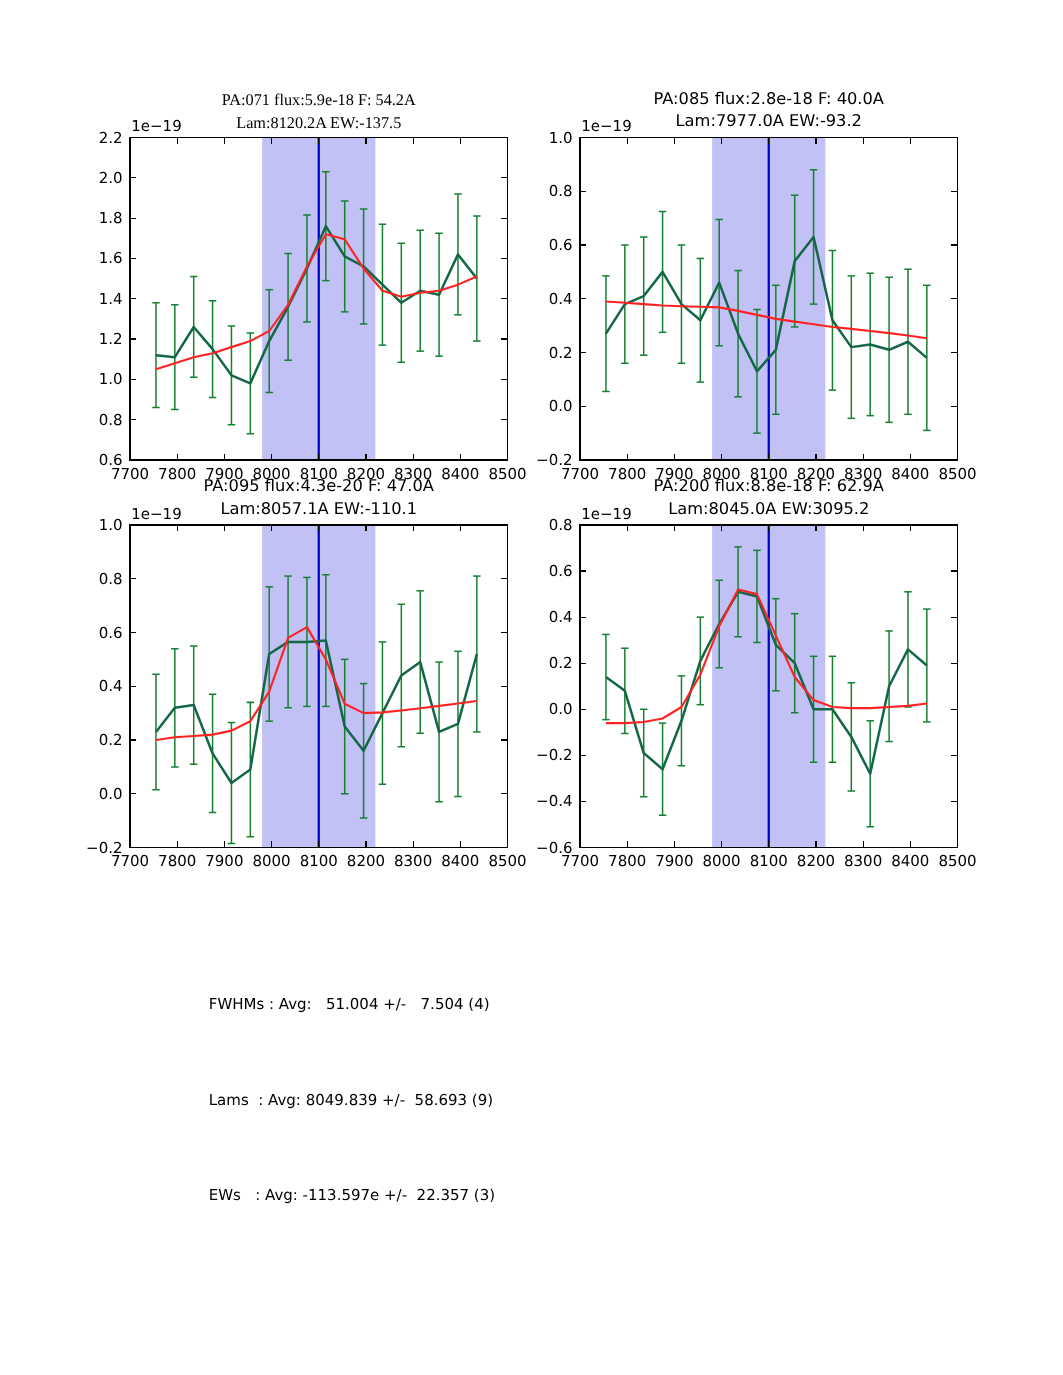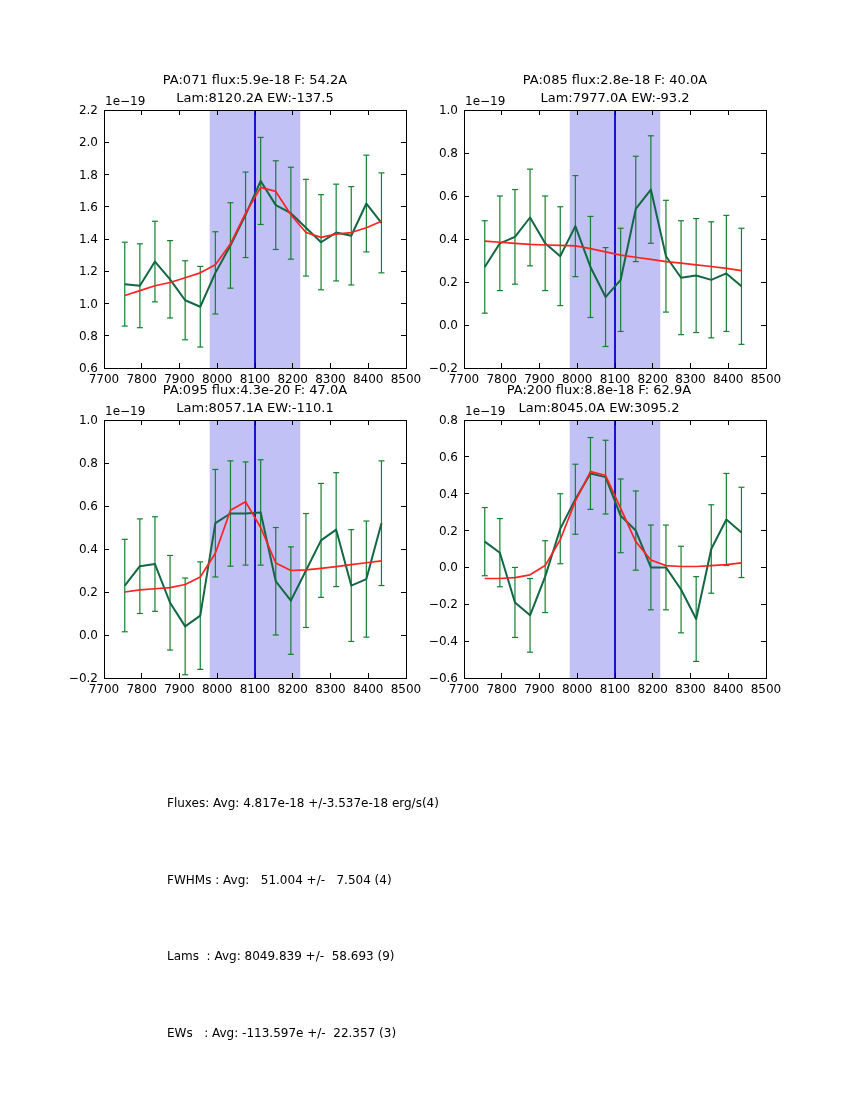--- a/index.html
+++ b/index.html
@@ -34,21 +34,21 @@
     line-height: 25.5px;
     white-space: pre;
     color: #000;
   }
 </style>
 </head>
 <body>
 
 <div class="figure">
 
-  <div class="chart-title" style="left:104px; top:71px; width:302px;">
+  <div class="chart-title" style="left:104px; top:71px; width:302px;font-family:Liberation Serif, serif;">
     <div>PA:071 flux:5.9e-18 F: 54.2A</div>
     <div>Lam:8120.2A EW:-137.5</div>
   </div>
   <svg class="chart-svg" id="svg-chart-0" style="left:46px; top:88px;" width="378" height="312" viewBox="0 0 378 312">
       <rect x="163.7" y="22" width="90.60000000000002" height="258" fill="#c1c1f6"></rect>
       <line x1="209" y1="22" x2="209" y2="280" stroke="#0202cf" stroke-width="1.8"></line>
       <g stroke="#158030" stroke-width="1.2" fill="none">
         <line x1="78.7625" y1="154.225" x2="78.7625" y2="238.075"></line>
         <line x1="75.7625" y1="154.225" x2="81.7625" y2="154.225"></line>
         <line x1="75.7625" y1="238.075" x2="81.7625" y2="238.075"></line>
@@ -409,21 +409,21 @@
         <text x="52" y="241" text-anchor="end">0.0</text>
         <text x="52" y="198" text-anchor="end">0.2</text>
         <text x="52" y="154.99999999999997" text-anchor="end">0.4</text>
         <text x="52" y="111.99999999999997" text-anchor="end">0.6</text>
         <text x="52" y="69" text-anchor="end">0.8</text>
         <text x="52" y="26" text-anchor="end">1.0</text>
       </g>
       <text x="59" y="17" text-anchor="start">1e−19</text>
     </svg>
 
-  <div class="chart-title" style="left:448px; top:381px; width:302px;">
+  <div class="chart-title" style="left:464px; top:381px; width:302px;">
     <div>PA:200 flux:8.8e-18 F: 62.9A</div>
     <div>Lam:8045.0A EW:3095.2</div>
   </div>
   <svg class="chart-svg" id="svg-chart-3" style="left:406px; top:398px;" width="378" height="312" viewBox="0 0 378 312">
       <rect x="163.7" y="22" width="90.60000000000002" height="258" fill="#c1c1f6"></rect>
       <line x1="209" y1="22" x2="209" y2="280" stroke="#0202cf" stroke-width="1.8"></line>
       <g stroke="#158030" stroke-width="1.2" fill="none">
         <line x1="78.7625" y1="109.53571428571425" x2="78.7625" y2="177.7214285714286"></line>
         <line x1="75.7625" y1="109.53571428571425" x2="81.7625" y2="109.53571428571425"></line>
         <line x1="75.7625" y1="177.7214285714286" x2="81.7625" y2="177.7214285714286"></line>
@@ -536,20 +536,19 @@
         <text x="52" y="173.42857142857142" text-anchor="end">0.0</text>
         <text x="52" y="136.57142857142856" text-anchor="end">0.2</text>
         <text x="52" y="99.71428571428572" text-anchor="end">0.4</text>
         <text x="52" y="62.85714285714283" text-anchor="end">0.6</text>
         <text x="52" y="26" text-anchor="end">0.8</text>
       </g>
       <text x="59" y="17" text-anchor="start">1e−19</text>
     </svg>
 
   <div class="summary">
-    <div>Fluxes: Avg: 4.817e-18 +/-3.537e-18 erg/s(4)</div>
     <div>FWHMs : Avg:   51.004 +/-   7.504 (4)</div>
     <div>Lams  : Avg: 8049.839 +/-  58.693 (9)</div>
     <div>EWs   : Avg: -113.597e +/-  22.357 (3)</div>
     
   </div>
 
 </div>
 
 </body></html>

